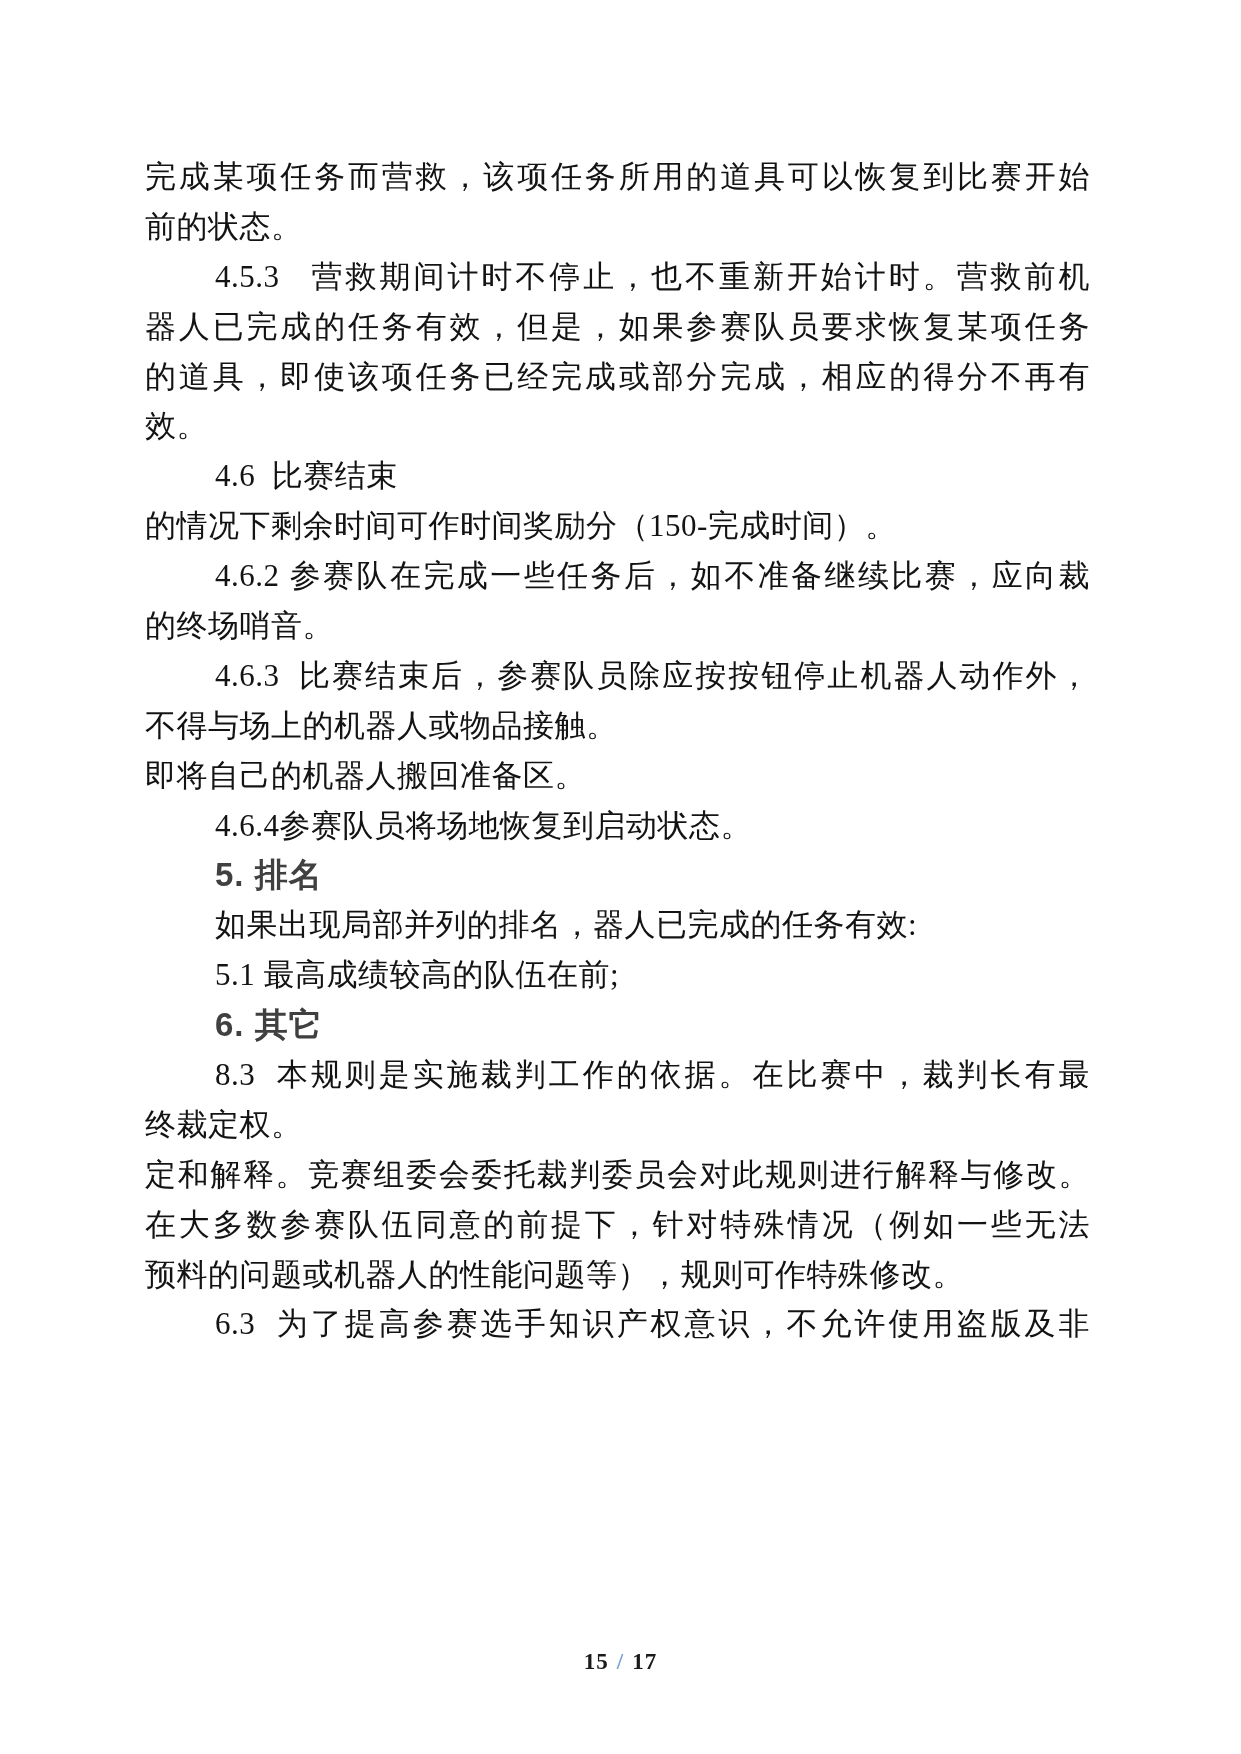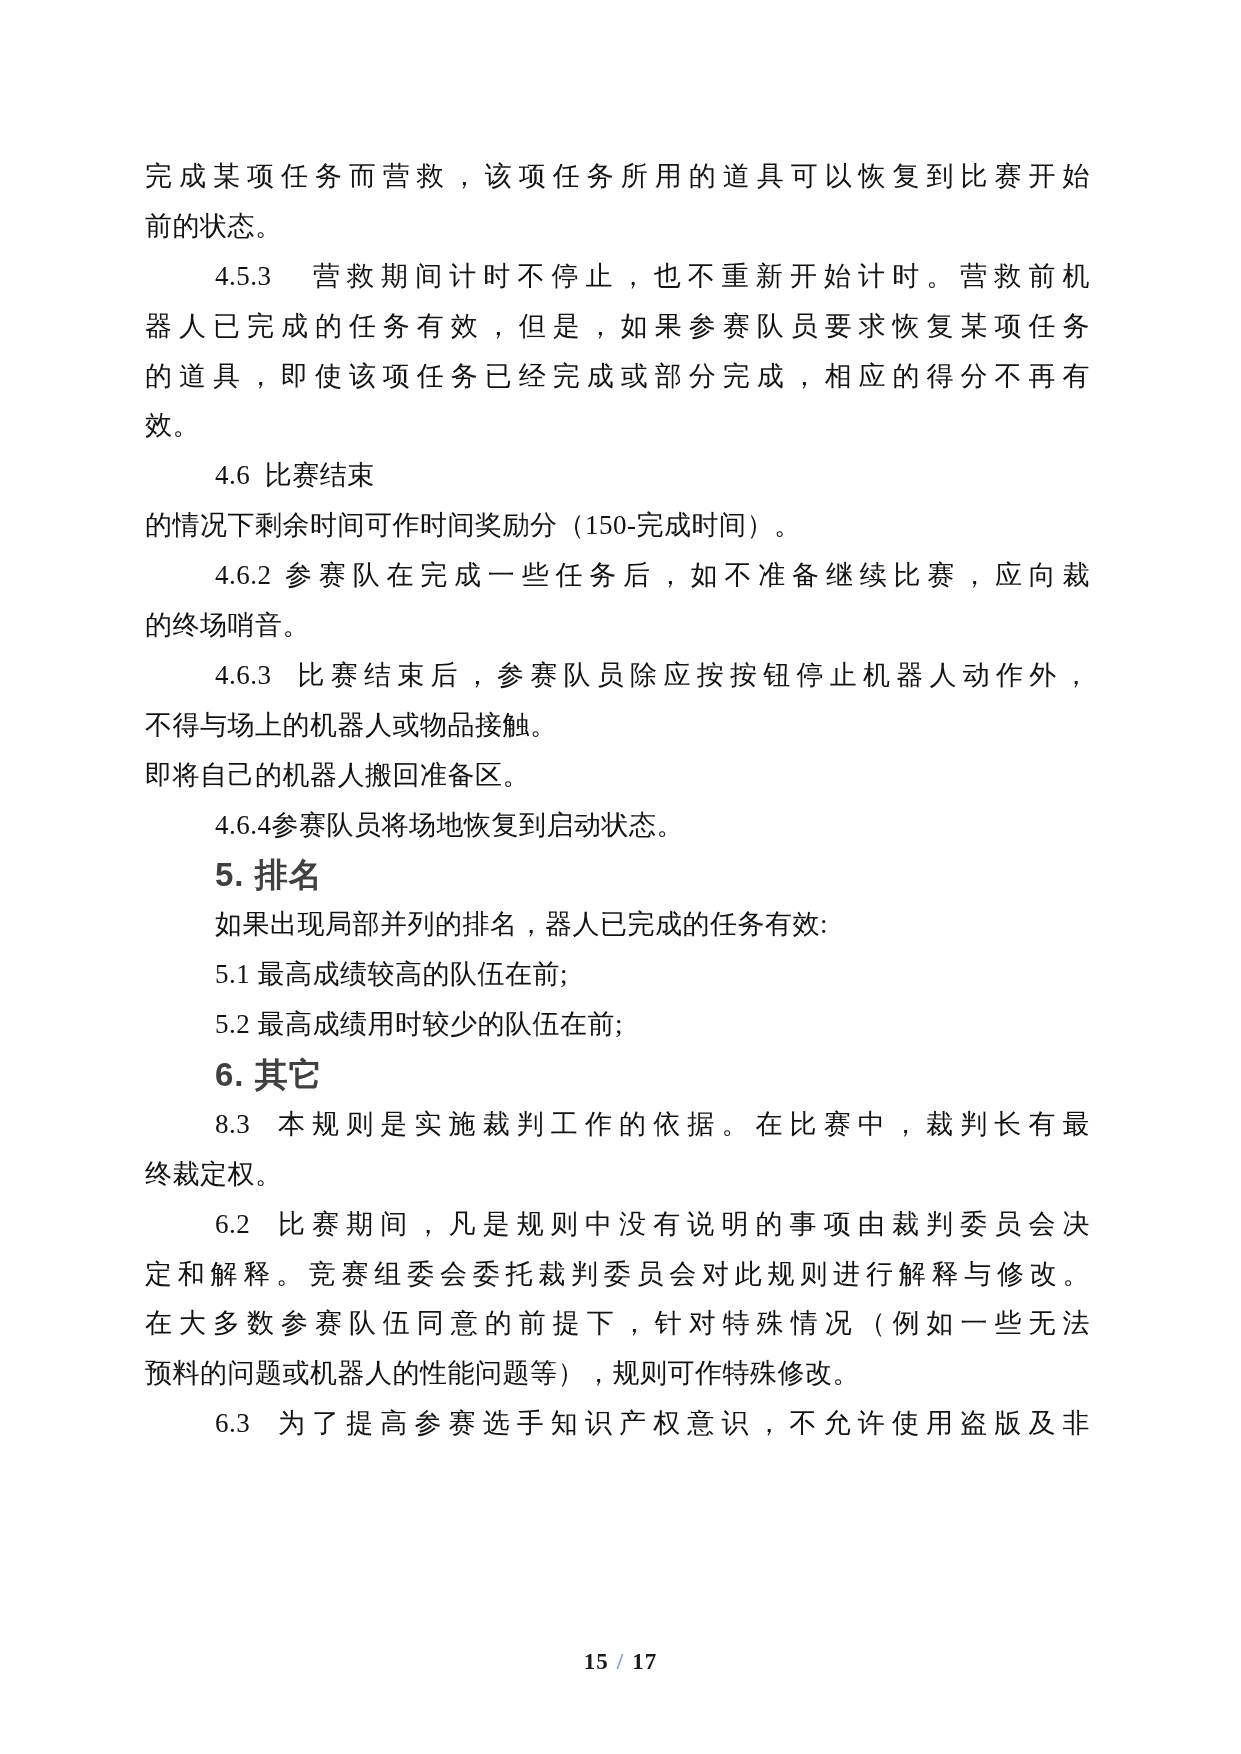--- a/index.html
+++ b/index.html
@@ -17,21 +17,21 @@
     font-family: "Liberation Serif", "DejaVu Serif", serif;
     overflow: hidden;
   }
   .content {
     position: absolute;
     left: 145px;
     top: 152px;
     width: 945px;
   }
   .line {
-    font-size: 27px;
+    font-size: 31px;
     line-height: 49.9px;
     height: 49.9px;
     white-space: pre-wrap;
     text-align: left;
     letter-spacing: 0.5px;
   }
   .line.justify {
     text-align: justify;
     text-align-last: justify;
     -moz-text-align-last: justify;
@@ -78,25 +78,23 @@
       <div class="line">的情况下剩余时间可作时间奖励分（150-完成时间）。</div>
       <div class="line indent justify">4.6.2 参赛队在完成一些任务后，如不准备继续比赛，应向裁</div>
       <div class="line">的终场哨音。</div>
       <div class="line indent justify">4.6.3  比赛结束后，参赛队员除应按按钮停止机器人动作外，</div>
       <div class="line">不得与场上的机器人或物品接触。</div>
       <div class="line">即将自己的机器人搬回准备区。</div>
       <div class="line indent">4.6.4参赛队员将场地恢复到启动状态。</div>
       <div class="line heading indent">5. 排名</div>
       <div class="line indent">如果出现局部并列的排名，器人已完成的任务有效:</div>
       <div class="line indent">5.1 最高成绩较高的队伍在前;</div>
-      <div class="line indent">5.2 最高成绩用时较少的队伍在前;</div>
       <div class="line heading indent">6. 其它</div>
       <div class="line indent justify">8.3  本规则是实施裁判工作的依据。在比赛中，裁判长有最</div>
       <div class="line">终裁定权。</div>
-      <div class="line indent justify">6.2  比赛期间，凡是规则中没有说明的事项由裁判委员会决</div>
       <div class="line justify">定和解释。竞赛组委会委托裁判委员会对此规则进行解释与修改。</div>
       <div class="line justify">在大多数参赛队伍同意的前提下，针对特殊情况（例如一些无法</div>
       <div class="line">预料的问题或机器人的性能问题等），规则可作特殊修改。</div>
       <div class="line indent justify">6.3  为了提高参赛选手知识产权意识，不允许使用盗版及非</div>
     </div>
   <div class="footer">
     <span>15</span><span class="sep" style="color: rgb(122, 160, 212);">/</span><span>17</span>
   </div>
 </div>
 

